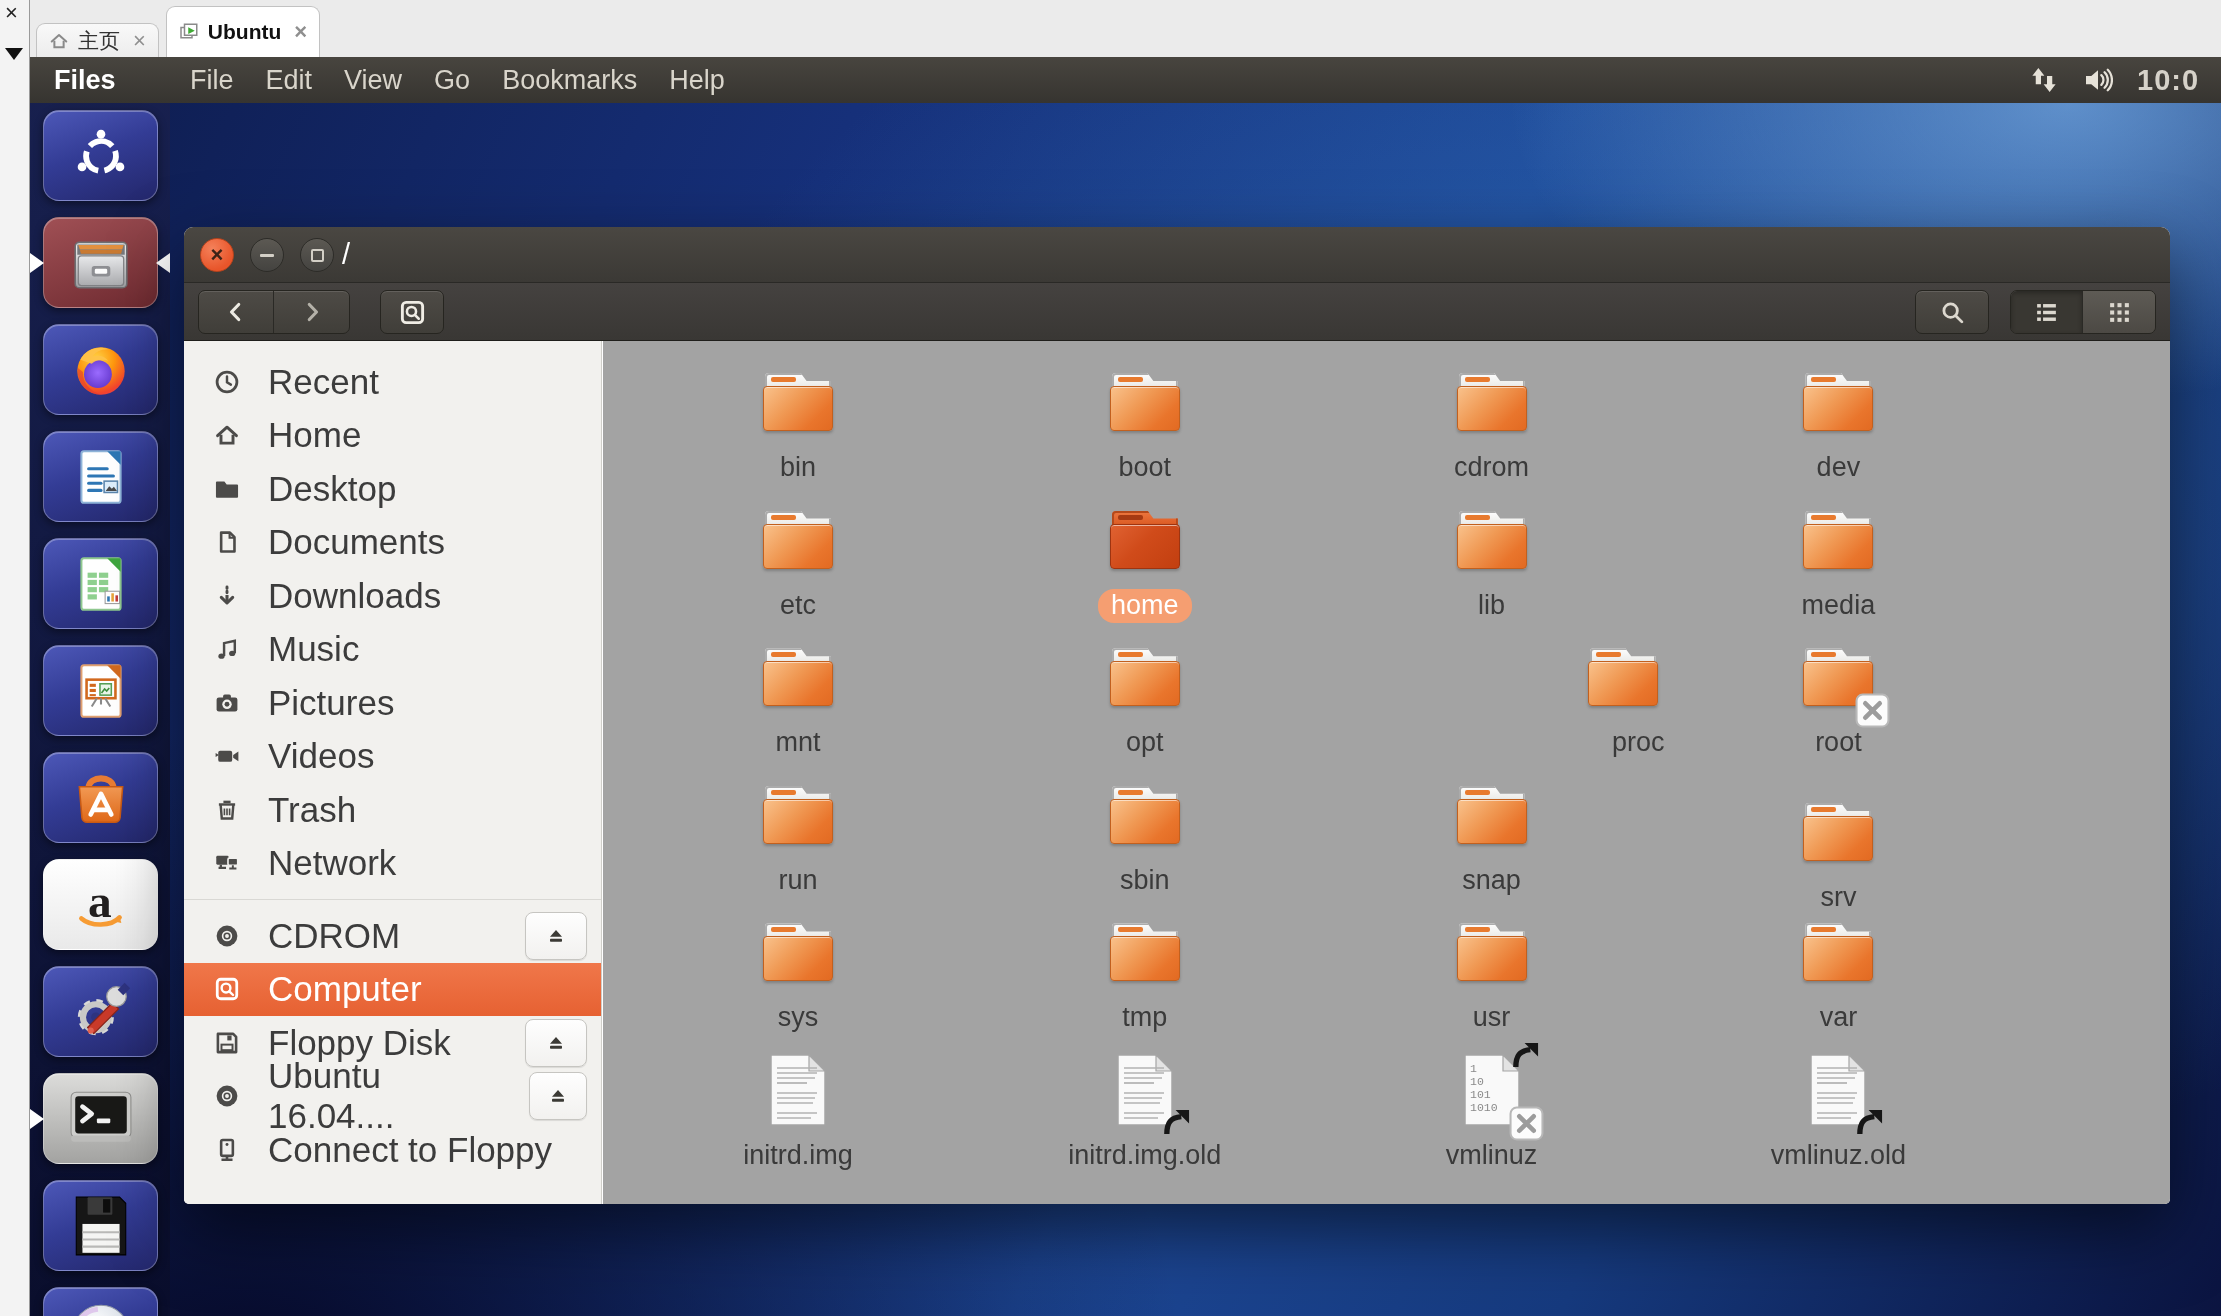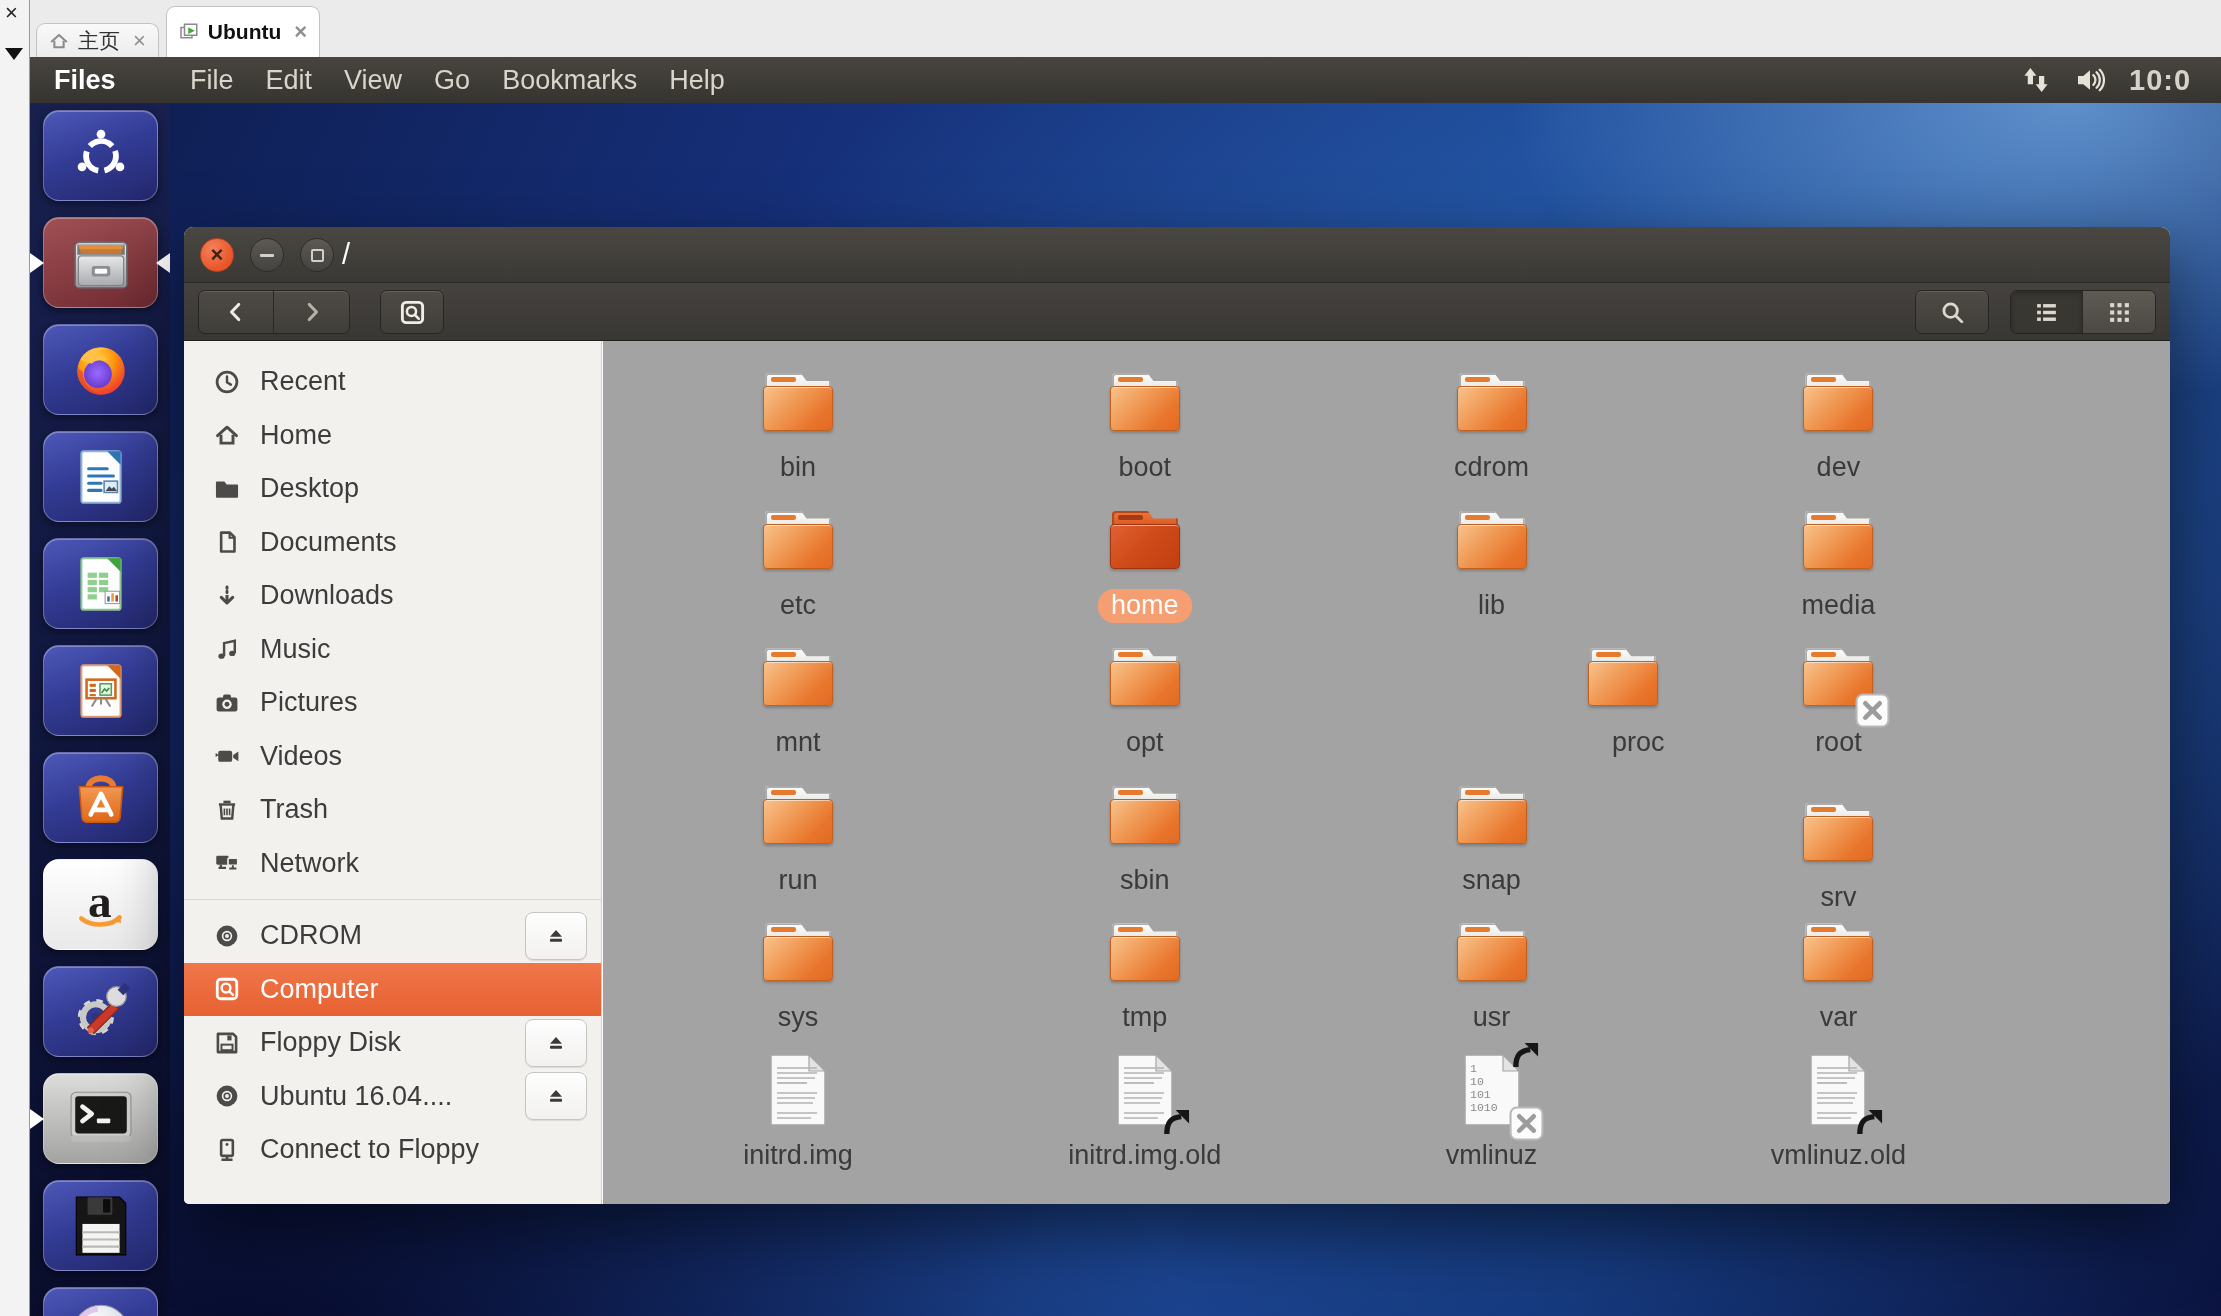--- a/index.html
+++ b/index.html
@@ -21,21 +21,21 @@
   .tab.active{height:51px;background:#fff;font-weight:bold;color:#111}
   .tab .tclose{color:#8f8f8f;font-size:22px;margin-left:4px}
 
   
   #topbar{position:absolute;left:30px;top:57px;right:0;height:46px;z-index:50;
     background:linear-gradient(#48453f,#363430);color:#dcd8ce;font-size:27px;
     display:flex;align-items:center}
   #topbar-app{position:absolute;left:24px;font-weight:bold;color:#fff}
   #menubar{position:absolute;left:160px;display:flex;gap:32px}
   .menu-item{color:#d9d5cb}
-  #topbar-right{position:absolute;right:0;display:flex;align-items:center;gap:24px;padding-right:12px}
+  #topbar-right{position:absolute;right:0;display:flex;align-items:center;gap:24px;padding-right:4px}
   #topbar-right .sysicon{color:#e6e2d8;display:flex}
   #clock{font-size:29px;font-weight:bold;color:#d6d2c9;width:80px;overflow:hidden;white-space:nowrap;letter-spacing:1px}
 
   
   #wallpaper{position:absolute;left:30px;top:103px;right:0;bottom:0;z-index:1;
     background:
       radial-gradient(900px 480px at 93% 0%, rgba(150,205,255,.55), rgba(150,205,255,0) 62%),
       radial-gradient(1500px 950px at 76% 34%, rgba(48,112,190,.6), rgba(48,112,190,0) 70%),
       radial-gradient(1300px 900px at 10% 105%, rgba(6,8,36,.95), rgba(6,8,36,0) 72%),
       linear-gradient(115deg,#0e1c4e 0%,#16307a 30%,#1d4795 56%,#163a7e 76%,#0b1440 100%)}
@@ -80,22 +80,22 @@
   #nav-back{color:#eceae2}#nav-forward{color:#b4b1a8}
   #loc-btn{left:196px;width:64px;color:#f0ede5}
   #search-btn{left:1731px;width:74px}
   #view-group{left:1826px;width:146px;padding:0;overflow:hidden}
   #view-group .half{width:50%;height:100%;display:flex;align-items:center;justify-content:center}
   #view-list{background:#393732;box-shadow:inset 0 2px 5px rgba(0,0,0,.30);border-right:1px solid #2a2925}
   #view-grid{background:linear-gradient(#5e5b55,#4c4944)}
 
   #sidebar{position:absolute;left:0;top:114px;width:418px;bottom:0;background:#f2f1ee;
     border-right:1px solid #cfcec9;padding-top:14px}
-  .srow{height:53.5px;display:flex;align-items:center;padding-left:30px;gap:20px;
-    font-size:27px;color:#3c3c3c}
+  .srow{height:53.5px;display:flex;align-items:center;padding-left:30px;gap:28px;
+    font-size:35px;color:#3c3c3c}
   .srow .sicon{width:26px;height:26px;color:#4c4b49;display:flex;flex:none}
   .srow.selected{background:linear-gradient(#f0774a,#e66132);color:#fff}
   .srow.selected .sicon{color:#fff}
   .sb-sep{height:1px;background:#d9d8d4;margin:9px 0}
   .eject{margin-left:auto;margin-right:14px;width:62px;height:48px;border-radius:8px;
     background:linear-gradient(#fefefe,#f2f1ef);border:1px solid #c6c5c1;color:#3b3a35;
     display:flex;align-items:center;justify-content:center;box-shadow:0 1px 1px rgba(0,0,0,.10)}
 
   #content{position:absolute;left:419px;top:114px;right:0;bottom:0;background:#a3a3a3;overflow:hidden}
   .gitem{position:absolute;width:346px;height:132px;display:flex;flex-direction:column;align-items:center}

